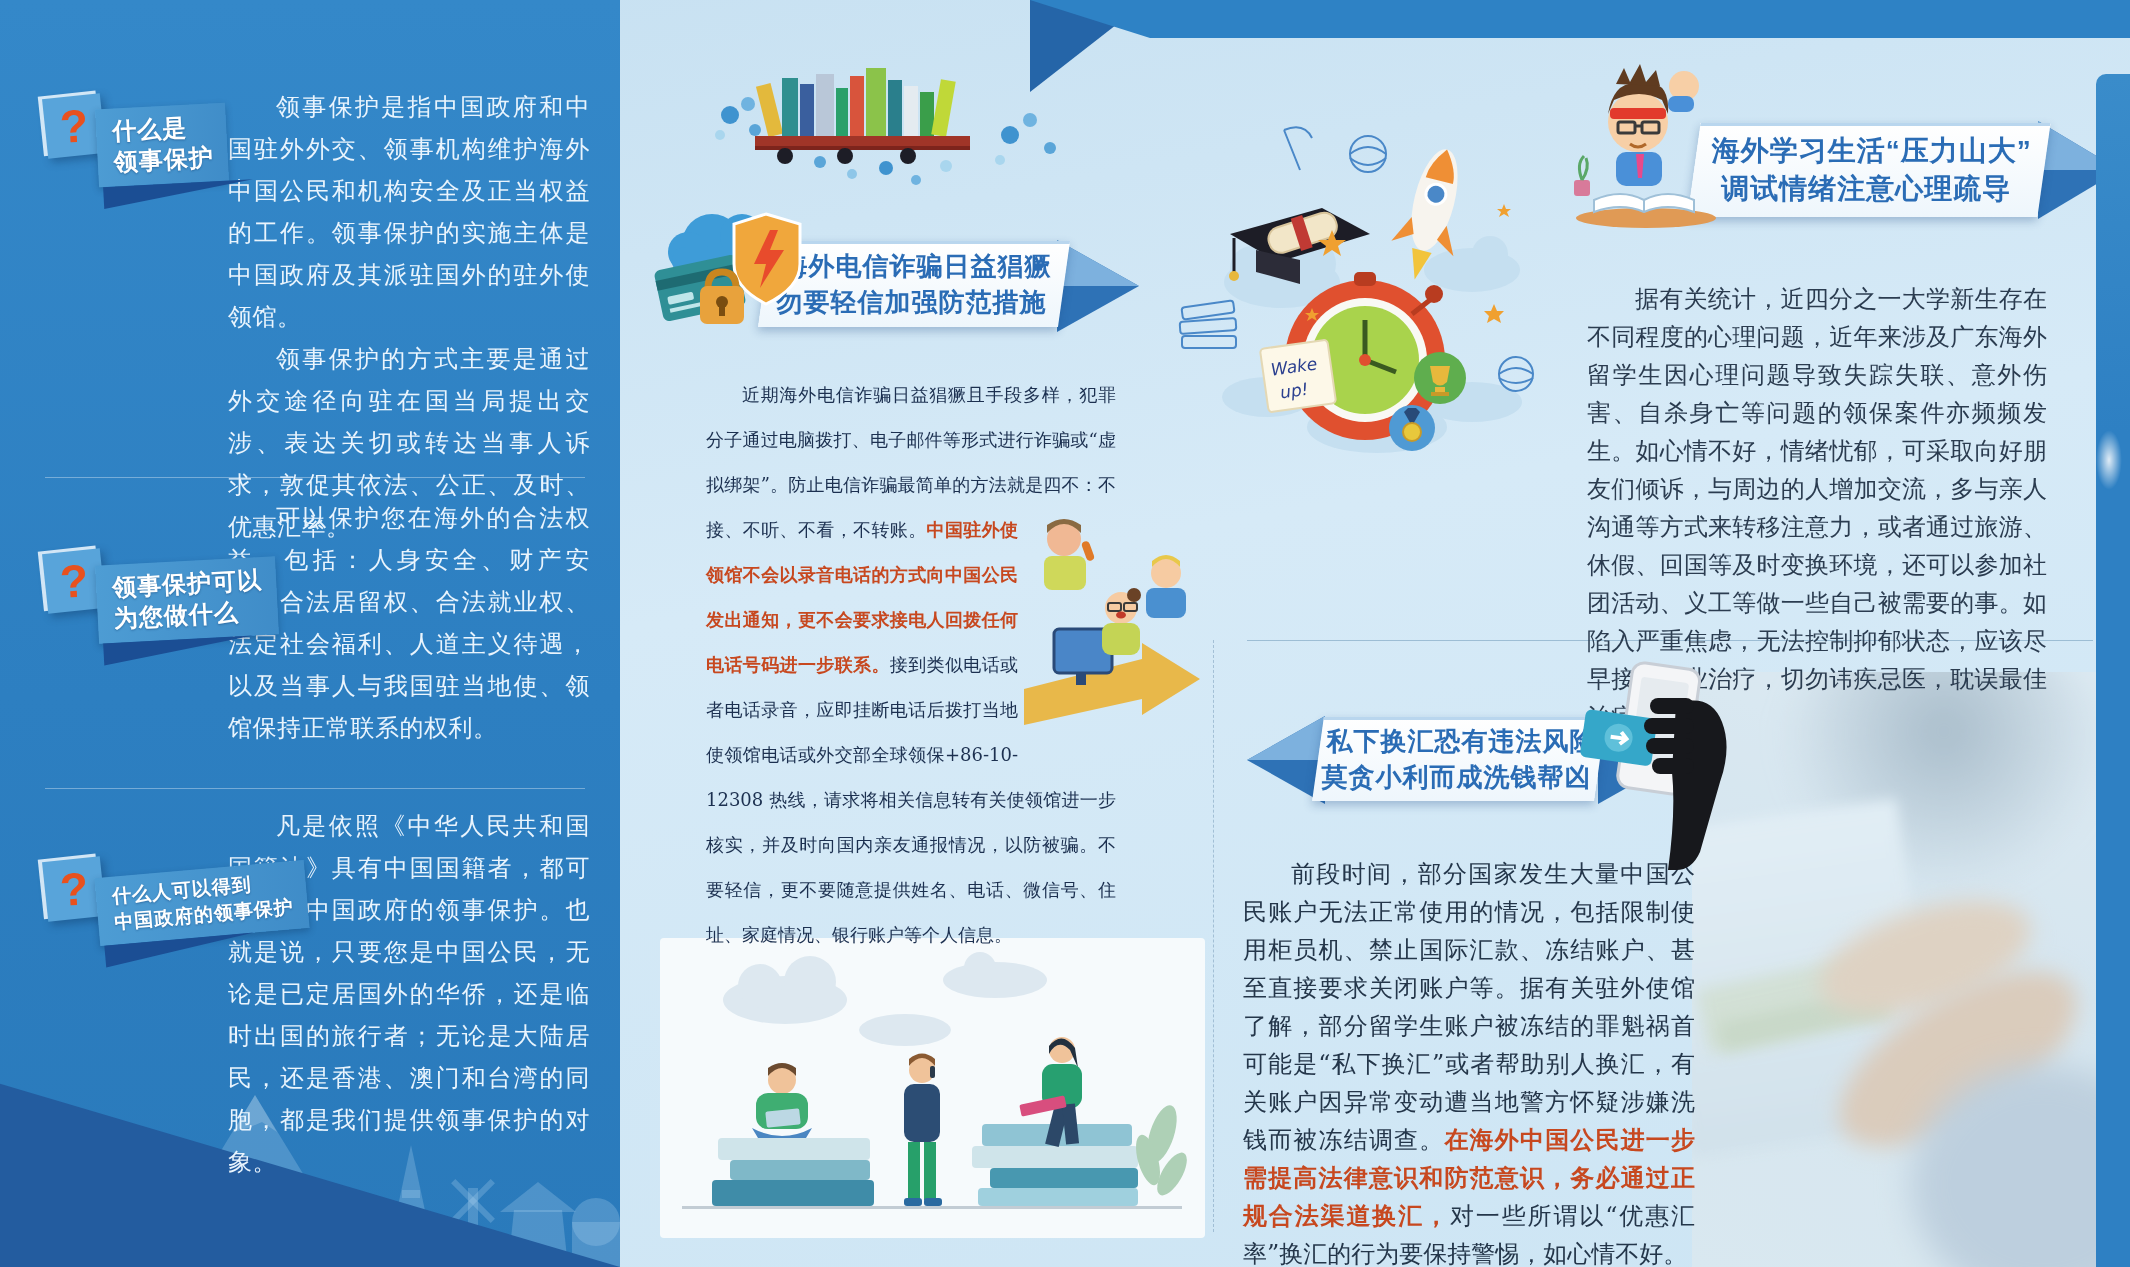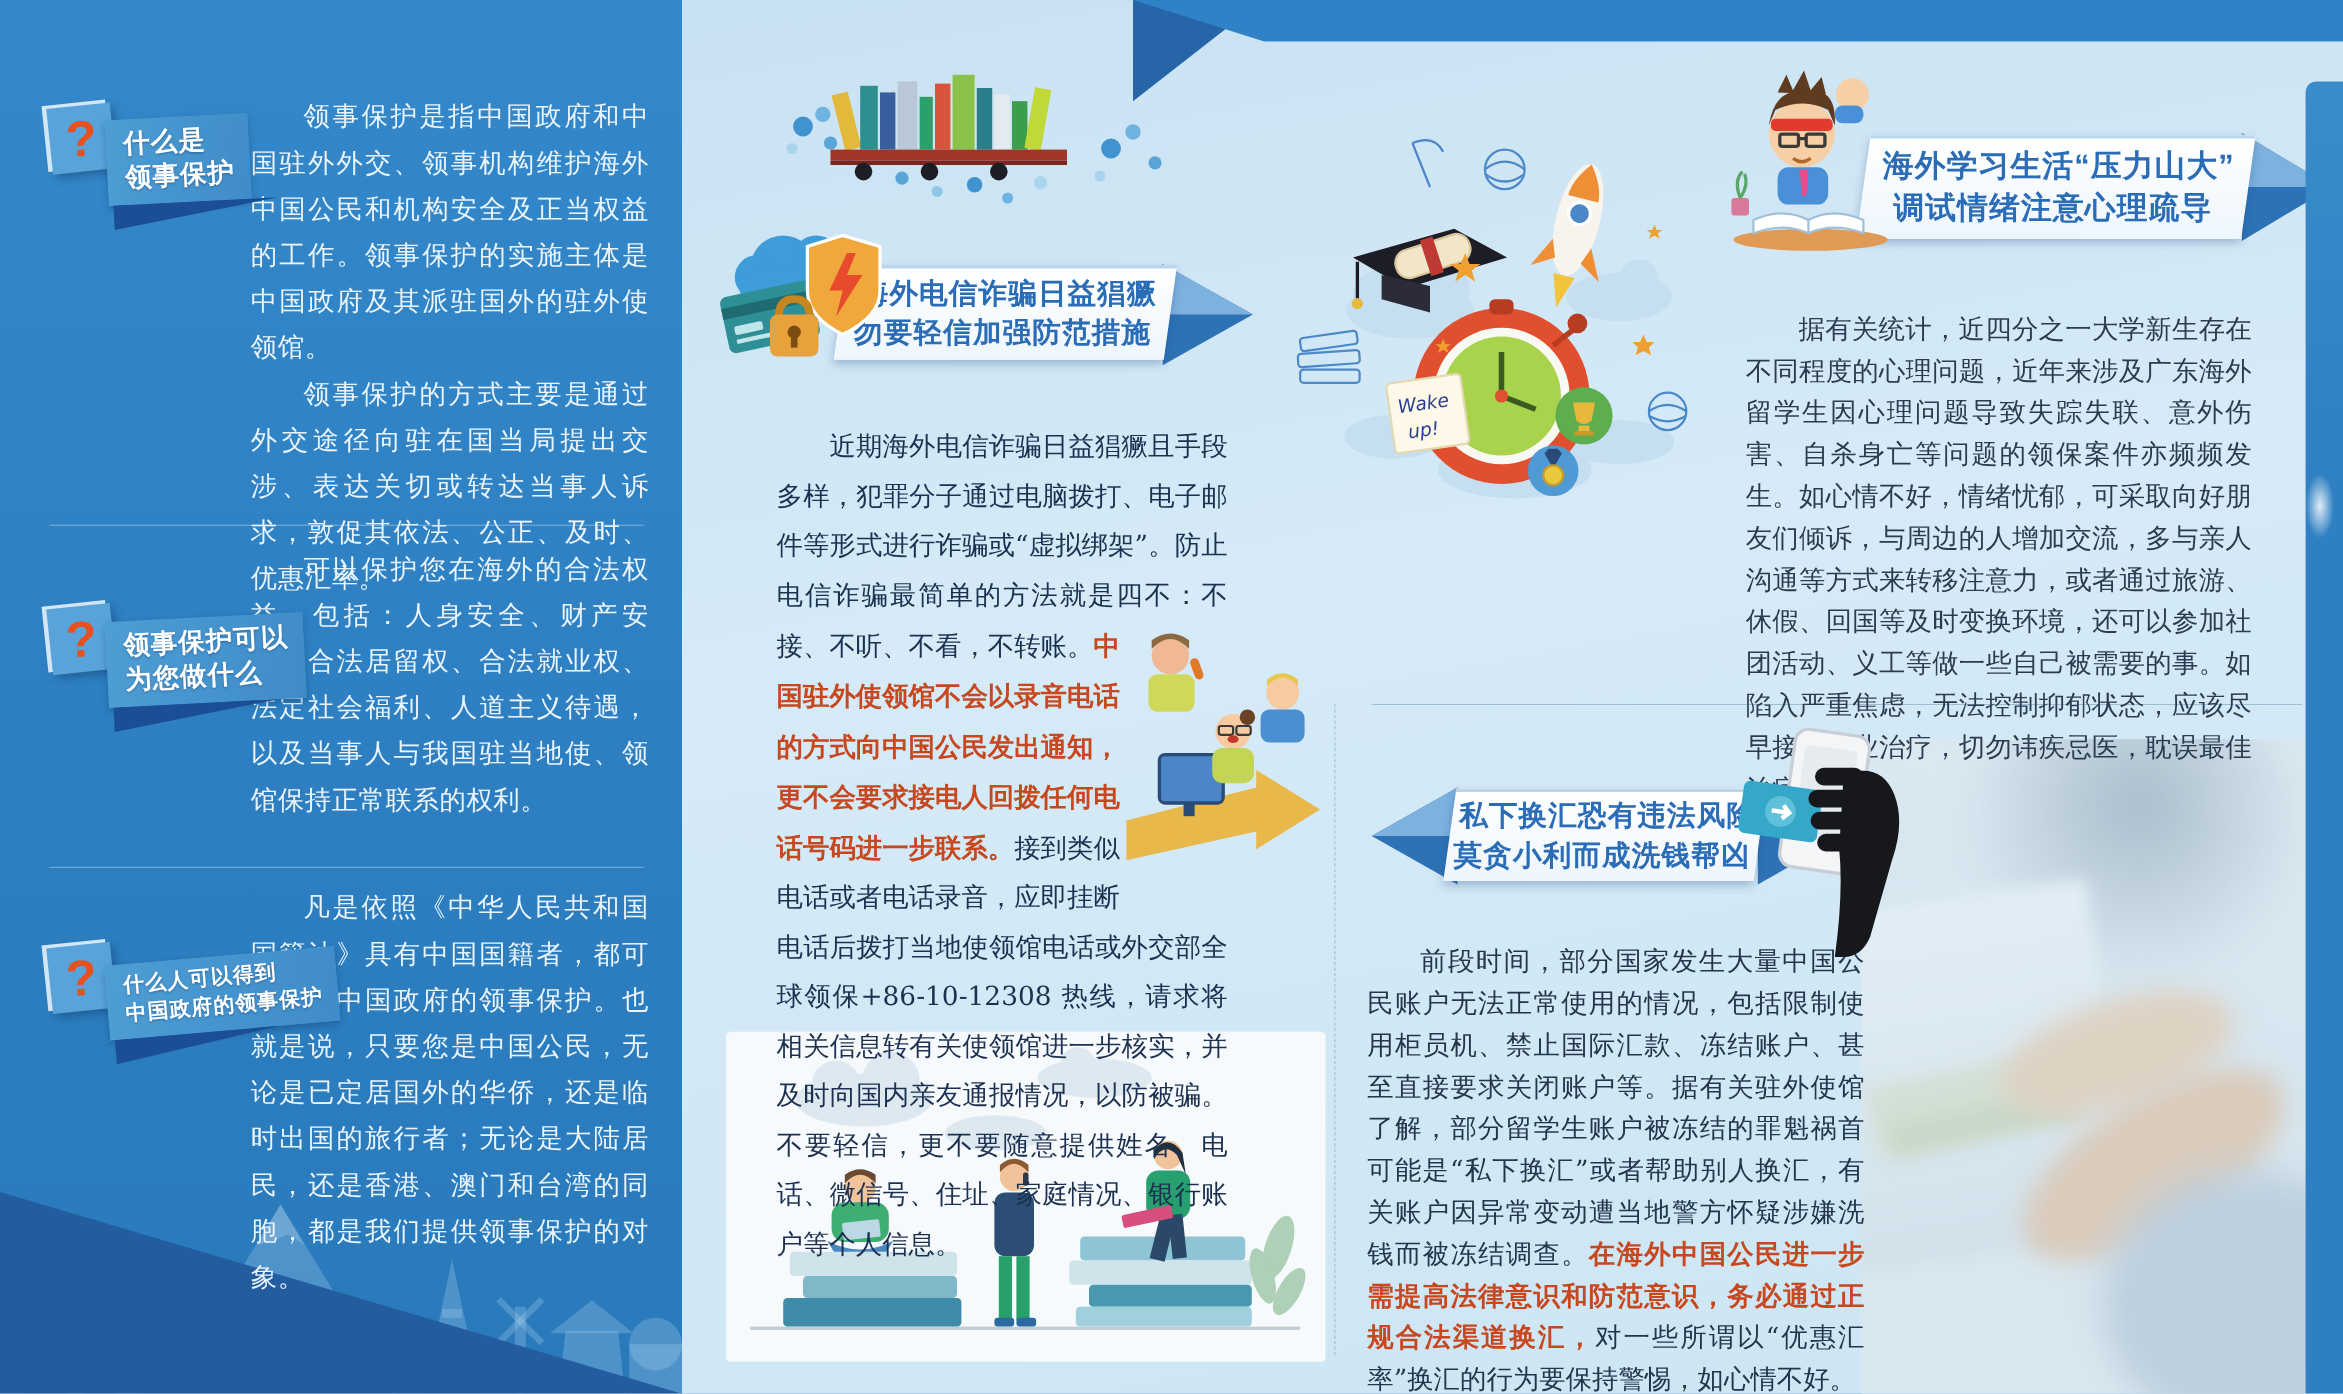--- a/index.html
+++ b/index.html
@@ -48,21 +48,21 @@
         display:flex;flex-direction:column;justify-content:center;text-align:center;z-index:12;}
   .band span{display:block;font:bold 26px/36px "Liberation Sans",sans-serif;color:#2a6cb5;
              letter-spacing:1px;transform:skewX(8deg);white-space:nowrap;}
   .band-lg span{font:bold 28px/38px "Liberation Sans",sans-serif;}
   .chev{position:absolute;z-index:11;}
 
   
   .serif-body{position:absolute;text-align:justify;font-family:"DejaVu Serif","Liberation Serif",serif;z-index:10;}
   .serif-body p{margin:0;text-indent:2em;}
   .red{color:#c7481f;font-weight:bold;}
-  .mid-body{left:706px;top:384px;width:410px;font-size:24px;line-height:45px;color:#1c3050;}
+  .mid-body{left:706px;top:372px;width:410px;font-size:18px;line-height:45px;color:#1c3050;}
   .study-body{left:1587px;top:280px;width:460px;font-size:24px;line-height:38px;color:#2b3c50;}
   .exch-body{left:1243px;top:855px;width:452px;font-size:24px;line-height:38px;color:#24364a;}
   .trio-float{float:right;width:92px;height:265px;margin:4px 0 0 6px;}
 
   .fold-line{position:absolute;left:1213px;top:640px;height:592px;border-left:1px dashed rgba(90,130,165,.4);z-index:9;}
   .h-divider{position:absolute;left:1247px;top:640px;width:846px;border-top:1px solid rgba(120,160,190,.6);z-index:9;}
 
   
   .books-block{position:absolute;left:660px;top:938px;width:545px;height:300px;background:#f6fafc;
                border-radius:4px;z-index:8;}

